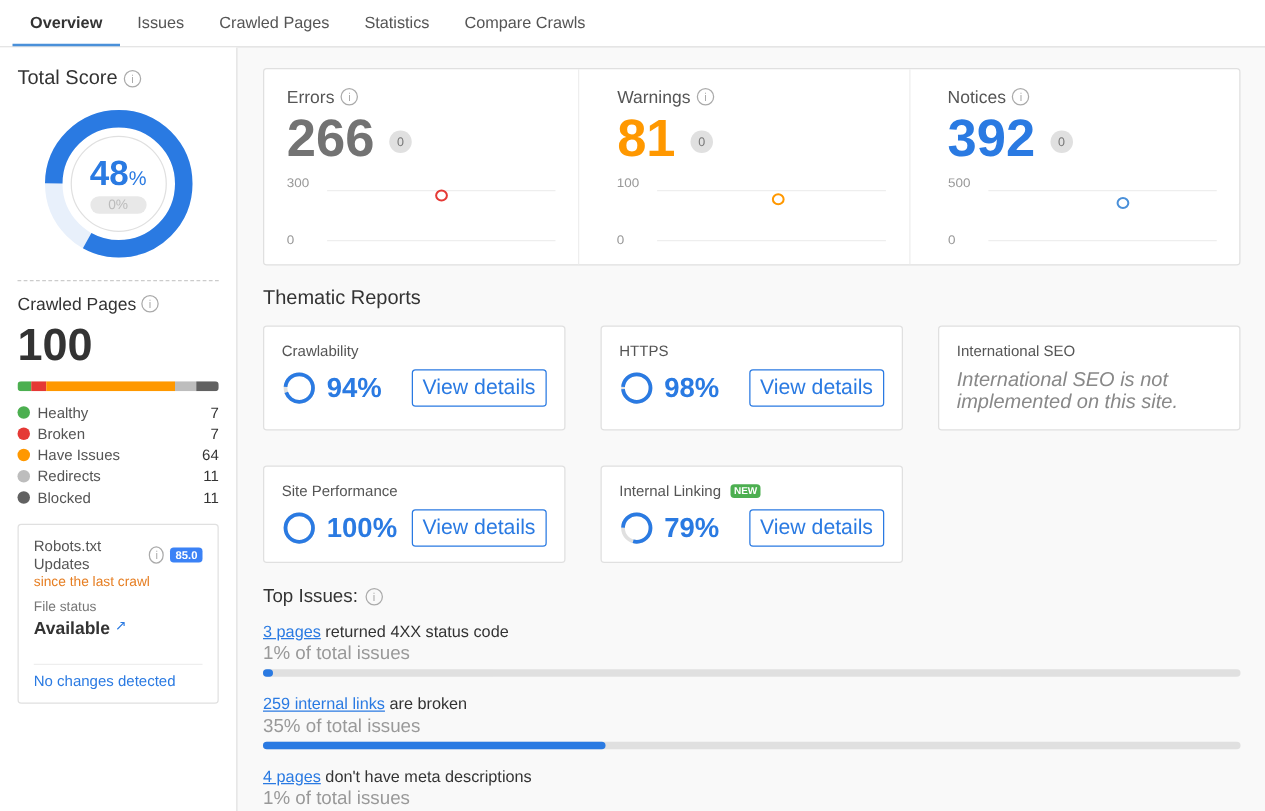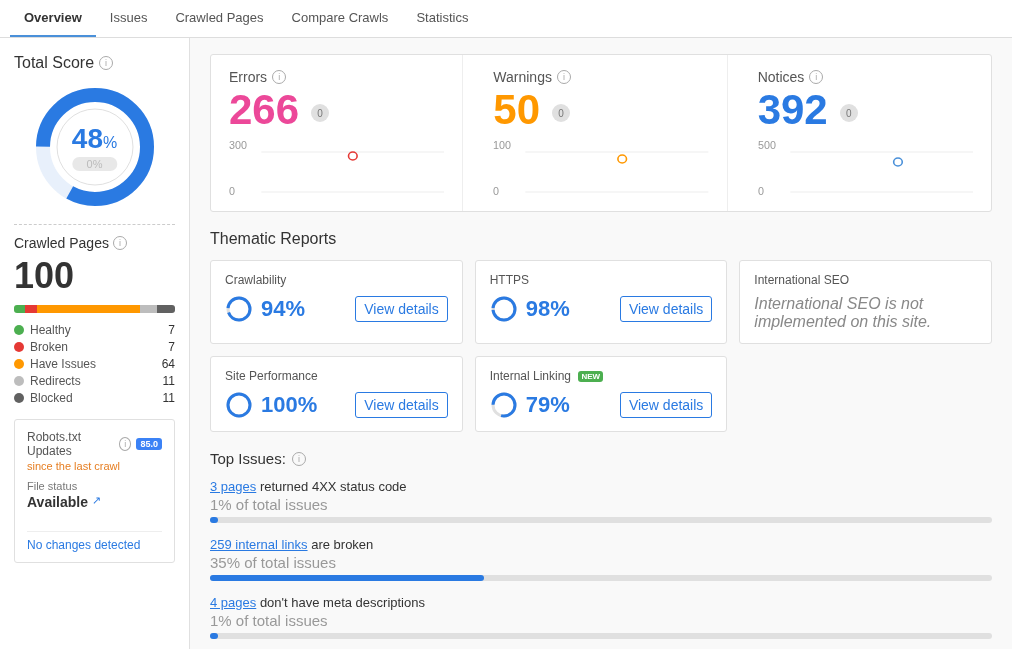--- a/index.html
+++ b/index.html
@@ -55,37 +55,37 @@
 
     
     .content { flex: 1; overflow-y: auto; padding: 16px 20px; background: #f9f9f9; }
 
     
     .metrics-row { display: flex; gap: 12px; background: #fff; border: 1px solid #e0e0e0; border-radius: 3px; margin-bottom: 18px; }
     .metric-block { flex: 1; padding: 14px 18px; border-right: 1px solid #eee; }
     .metric-block:last-child { border-right: none; }
     .metric-title { font-size: 14px; color: #555; display: flex; align-items: center; gap: 5px; margin-bottom: 4px; }
     .metric-num { font-size: 42px; font-weight: bold; margin-bottom: 6px; line-height: 1; }
-    .metric-num.errors { color: #ec4899; }
+    .metric-num.errors { color: #737373; }
     .metric-num.warnings { color: #ff9800; }
     .metric-num.notices { color: #2a7ae2; }
     .metric-change-badge { display: inline-flex; align-items: center; justify-content: center; width: 18px; height: 18px; border-radius: 50%; background: #e0e0e0; font-size: 10px; color: #777; margin-left: 4px; }
 
     
     .sparkline-area { height: 60px; position: relative; }
     .sparkline-area svg { width: 100%; height: 60px; }
 
     
     .section-title { font-size: 16px; color: #333; margin-bottom: 12px; }
-    .thematic-grid { display: grid; grid-template-columns: 1fr 1fr 1fr; gap: 12px; margin-bottom: 18px; }
+    .thematic-grid { display: grid; grid-template-columns: 1fr 1fr 1fr; gap: 28px; margin-bottom: 18px; }
     .thematic-card { background: #fff; border: 1px solid #e0e0e0; border-radius: 3px; padding: 12px 14px; }
     .thematic-card-title { font-size: 12px; color: #555; margin-bottom: 8px; }
     .thematic-card-body { display: flex; align-items: center; justify-content: space-between; }
     .thematic-pct { font-size: 22px; font-weight: bold; color: #2a7ae2; display: flex; align-items: center; gap: 8px; }
-    .view-details-btn { font-size: 14px; color: #2a7ae2; border: 1px solid #2a7ae2; border-radius: 3px; padding: 4px 8px; background: #fff; cursor: pointer; text-decoration: none; white-space: nowrap; }
+    .view-details-btn { font-size: 17px; color: #2a7ae2; border: 1px solid #2a7ae2; border-radius: 3px; padding: 4px 8px; background: #fff; cursor: pointer; text-decoration: none; white-space: nowrap; }
     .intl-seo-note { font-size: 16px; color: #888; font-style: italic; margin-top: 4px; }
 
     
     .mini-donut { width: 28px; height: 28px; flex-shrink: 0; }
 
     
     .new-badge { background: #4caf50; color: #fff; font-size: 8px; font-weight: bold; border-radius: 3px; padding: 1px 3px; margin-left: 4px; vertical-align: middle; }
 
     
     .top-issues-title { font-size: 15px; color: #333; margin-bottom: 12px; display: flex; align-items: center; gap: 6px; }
@@ -102,22 +102,22 @@
     .donut-ring { fill: none; }
     .donut-segment { fill: none; stroke-linecap: butt; }
   </style>
 </head>
 <body>
 
 <nav class="top-nav">
   <a href="#" class="active">Overview</a>
   <a href="#">Issues</a>
   <a href="#">Crawled Pages</a>
+  <a href="#">Statistics</a>
   <a href="#">Compare Crawls</a>
-  <a href="#">Statistics</a>
 </nav>
 
 <div class="main-layout">
 
   <aside class="sidebar">
     <h2>
       <span>Total Score</span>
       <span class="info-icon">i</span>
     </h2>
 
@@ -235,21 +235,21 @@
           </svg>
         </div>
       </div>
 
       <div class="metric-block">
         <div class="metric-title">
           <span>Warnings</span>
           <span class="info-icon">i</span>
         </div>
         <div style="display:flex;align-items:center;gap:8px;">
-          <div class="metric-num warnings">50</div>
+          <div class="metric-num warnings">81</div>
           <span class="metric-change-badge">0</span>
         </div>
         <div class="sparkline-area">
           <svg viewBox="0 0 200 60" preserveAspectRatio="none">
             <text x="0" y="12" font-size="10" fill="#999">100</text>
             <text x="0" y="58" font-size="10" fill="#999">0</text>
             <line x1="30" y1="15" x2="200" y2="15" stroke="#eee" stroke-width="1"></line>
             <line x1="30" y1="55" x2="200" y2="55" stroke="#eee" stroke-width="1"></line>
             <circle cx="120" cy="22" r="4" fill="none" stroke="#ff9800" stroke-width="1.5"></circle>
           </svg>

